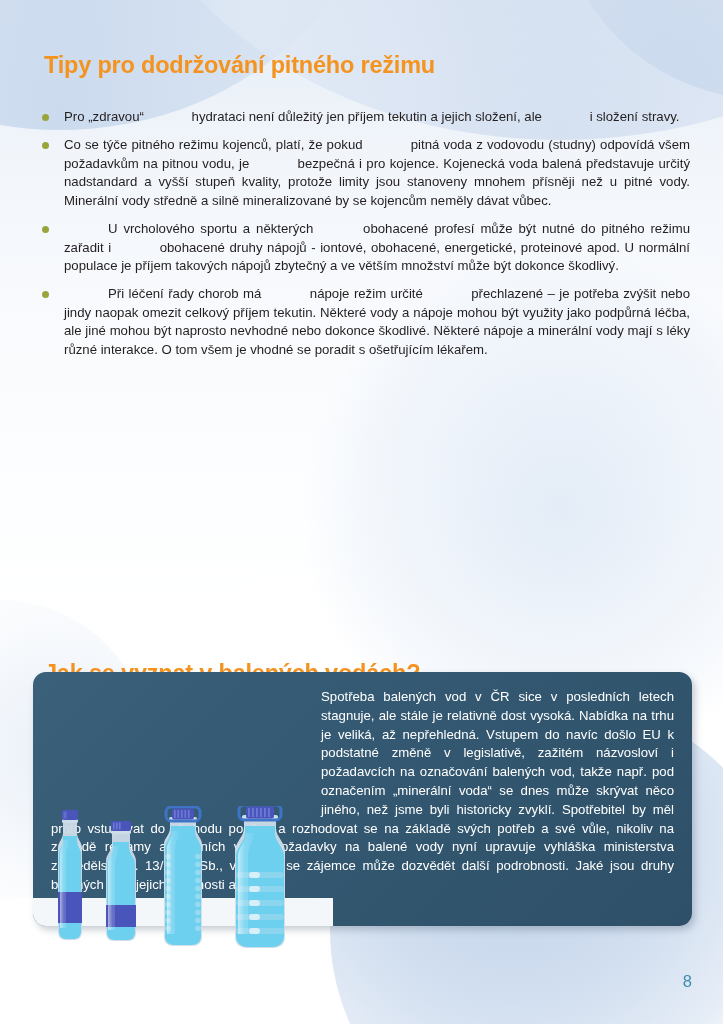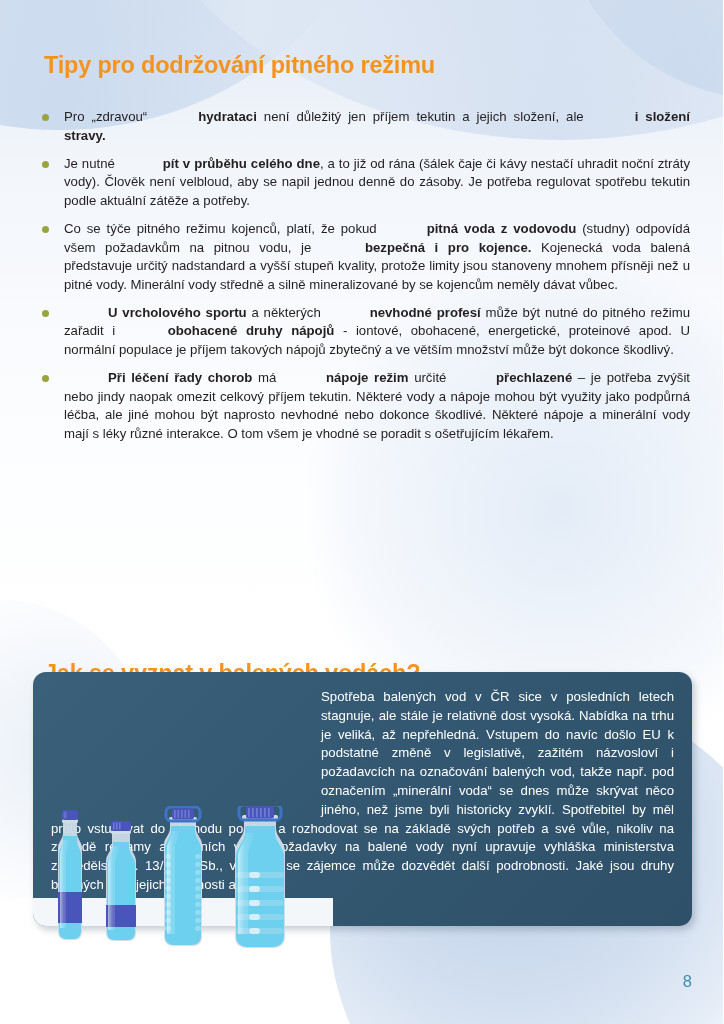--- a/index.html
+++ b/index.html
@@ -111,21 +111,21 @@
   ul.tips > li::before {
     content: "";
     position: absolute;
     left: 4px;
     top: 6px;
     width: 7px;
     height: 7px;
     border-radius: 50%;
     background: #9aa43c;
   }
-  ul.tips b { font-weight: bold; padding-left: 44px; }
+  ul.tips b { font-weight: normal; padding-left: 44px; }
 
   
   #callout {
     position: absolute;
     left: 33px;
     top: 672px;
     width: 659px;
     height: 254px;
     background: linear-gradient(135deg, #3b6079 0%, #355a73 35%, #2e5068 100%);
     border-radius: 13px;
@@ -191,23 +191,22 @@
   <div class="bg-arc arc-d"></div>
   <div class="bg-arc arc-e"></div>
   <div class="bg-arc arc-f"></div>
 
   <div id="content">
 
     <h1 class="section-title" id="title-tips">Tipy pro dodržování pitného režimu</h1>
 
     <ul class="tips" id="tips-list">
         <li>Pro „zdravou“ <b>hydrataci</b> není důležitý jen příjem tekutin a jejich složení, ale <b>i složení stravy.</b></li>
-        <li>Je nutné <b>pít v průběhu celého dne</b>, a to již od rána (šálek čaje či kávy nestačí uhradit noční ztráty vody). Člověk není velbloud, aby se napil jednou denně do zásoby. Je potřeba regulovat spotřebu tekutin podle aktuální zátěže a potřeby.</li>
         <li>Co se týče pitného režimu kojenců, platí, že pokud <b>pitná voda z vodovodu</b> (studny) odpovídá všem požadavkům na pitnou vodu, je <b>bezpečná i pro kojence.</b> Kojenecká voda balená představuje určitý nadstandard a vyšší stupeň kvality, protože limity jsou stanoveny mnohem přísněji než u pitné vody. Minerální vody středně a silně mineralizované by se kojencům neměly dávat vůbec.</li>
-        <li><b>U vrcholového sportu</b> a některých <b>nevhodné profesí</b> může být nutné do pitného režimu zařadit i <b>obohacené druhy nápojů</b> - iontové, obohacené, energetické, proteinové apod. U normální populace je příjem takových nápojů zbytečný a ve větším množství může být dokonce škodlivý.</li>
+        <li><b>U vrcholového sportu</b> a některých <b>obohacené profesí</b> může být nutné do pitného režimu zařadit i <b>obohacené druhy nápojů</b> - iontové, obohacené, energetické, proteinové apod. U normální populace je příjem takových nápojů zbytečný a ve větším množství může být dokonce škodlivý.</li>
         <li><b>Při léčení řady chorob</b> má <b>nápoje režim</b> určité <b>přechlazené</b> – je potřeba zvýšit nebo jindy naopak omezit celkový příjem tekutin. Některé vody a nápoje mohou být využity jako podpůrná léčba, ale jiné mohou být naprosto nevhodné nebo dokonce škodlivé. Některé nápoje a minerální vody mají s léky různé interakce. O tom všem je vhodné se poradit s ošetřujícím lékařem.</li>
       </ul>
 
     <h1 class="section-title" id="title-balene">Jak se vyznat v balených vodách?</h1>
 
     <div id="callout">
       <div id="shelf"></div>
       <div id="callout-text">
         <span class="shape"></span><span id="callout-copy">Spotřeba balených vod v ČR sice v posledních letech stagnuje, ale stále je relativně dost vysoká. Nabídka na trhu je veliká, až nepřehledná. Vstupem do navíc došlo EU k podstatné změně v legislativě, zažitém názvosloví i požadavcích na označování balených vod, takže např. pod označením „minerální voda“ se dnes může skrývat něco jiného, než jsme byli historicky zvyklí. Spotřebitel by měl proto vstupovat do obchodu poučen a rozhodovat se na základě svých potřeb a své vůle, nikoliv na základě reklamy a módních vlivů. Požadavky na balené vody nyní upravuje vyhláška ministerstva zemědělství č. 13/2024 Sb., ve které se zájemce může dozvědět další podrobnosti. Jaké jsou druhy balených vod, jejich vlastnosti a užití?</span>
       </div>

